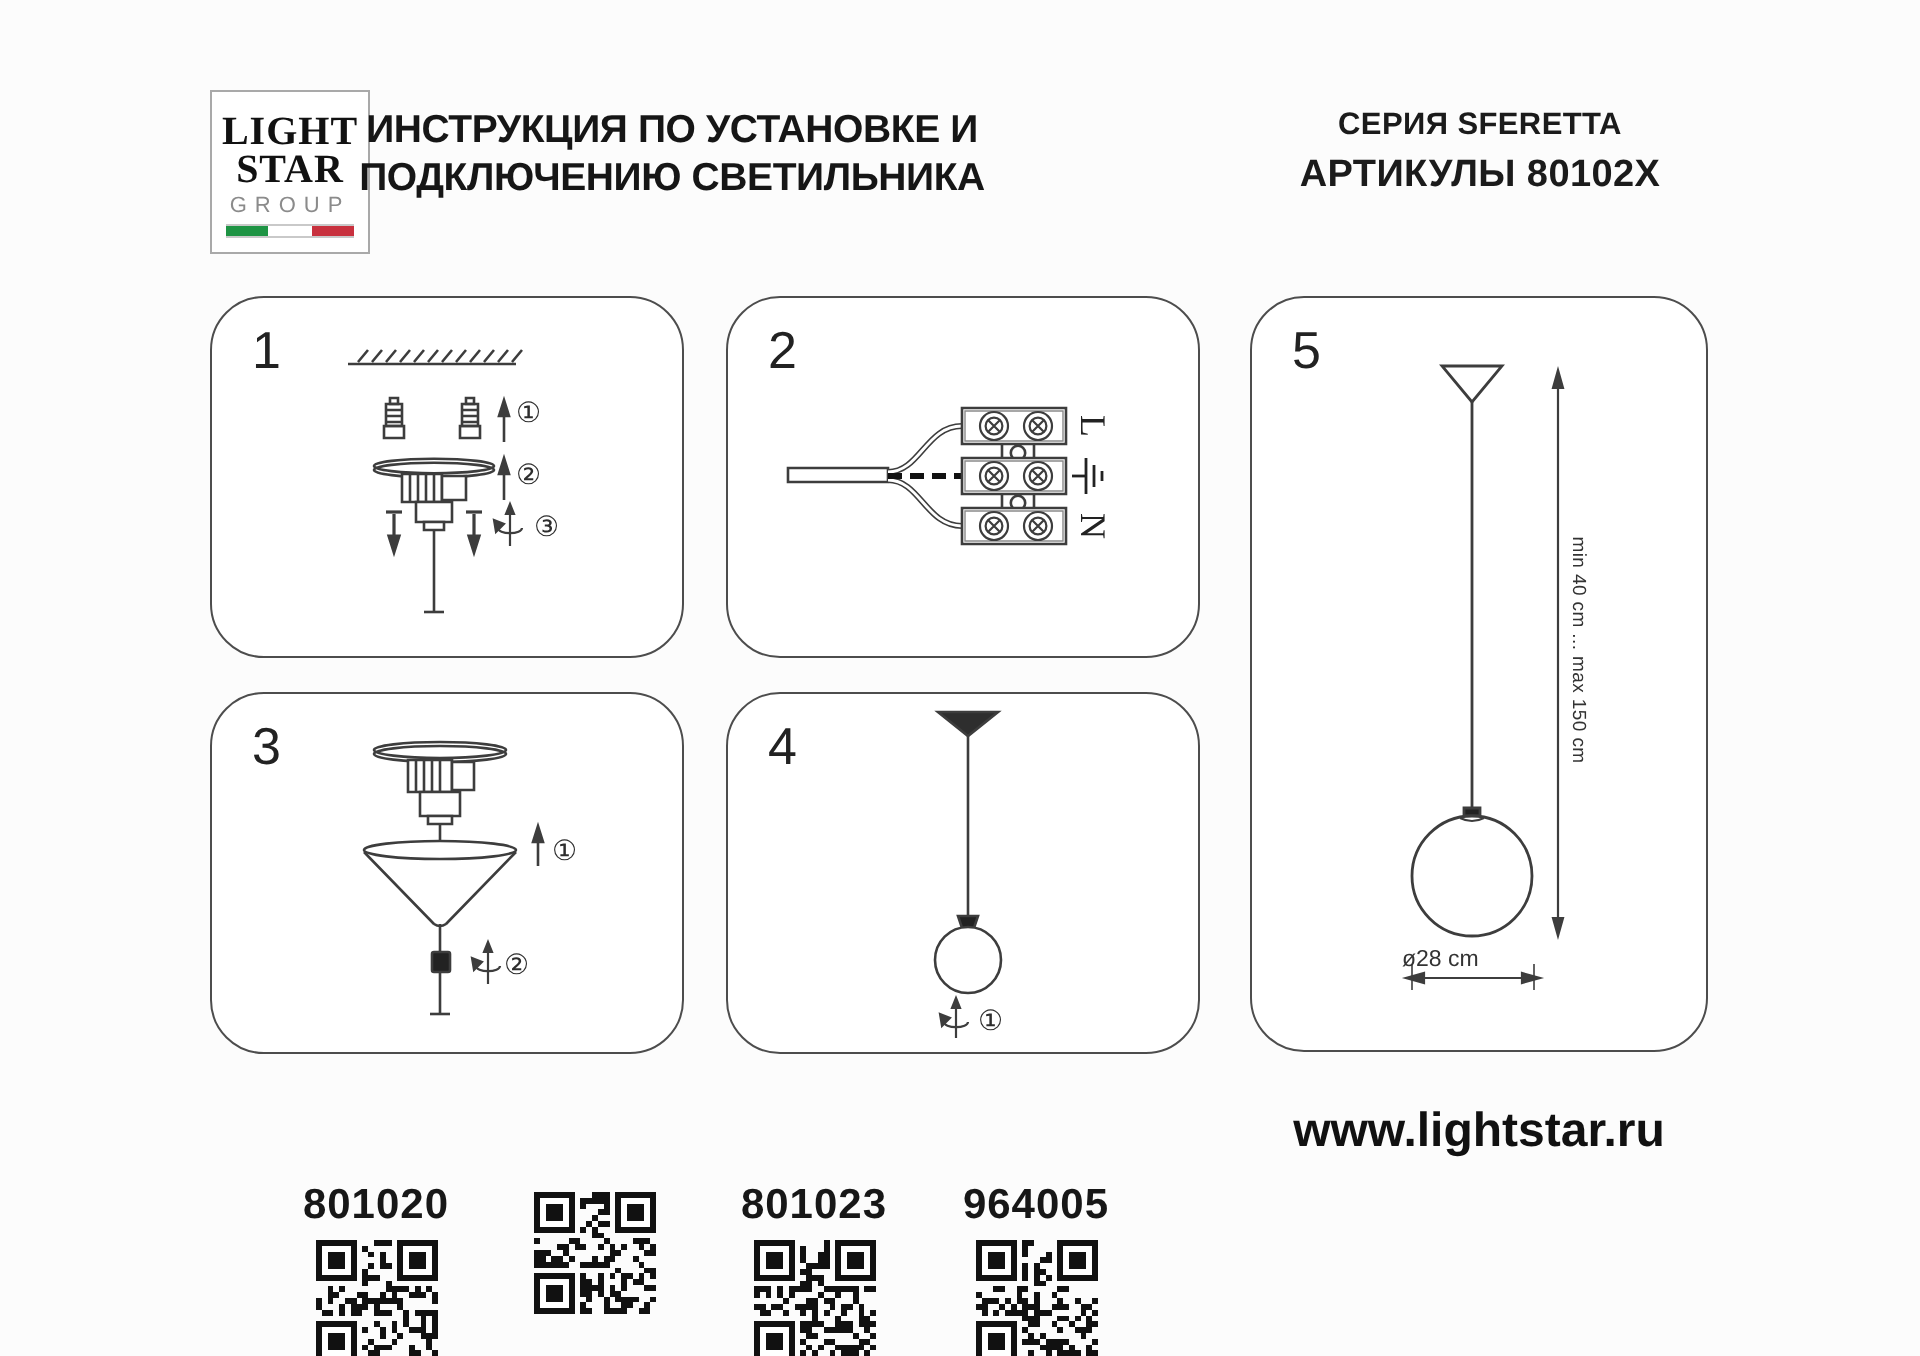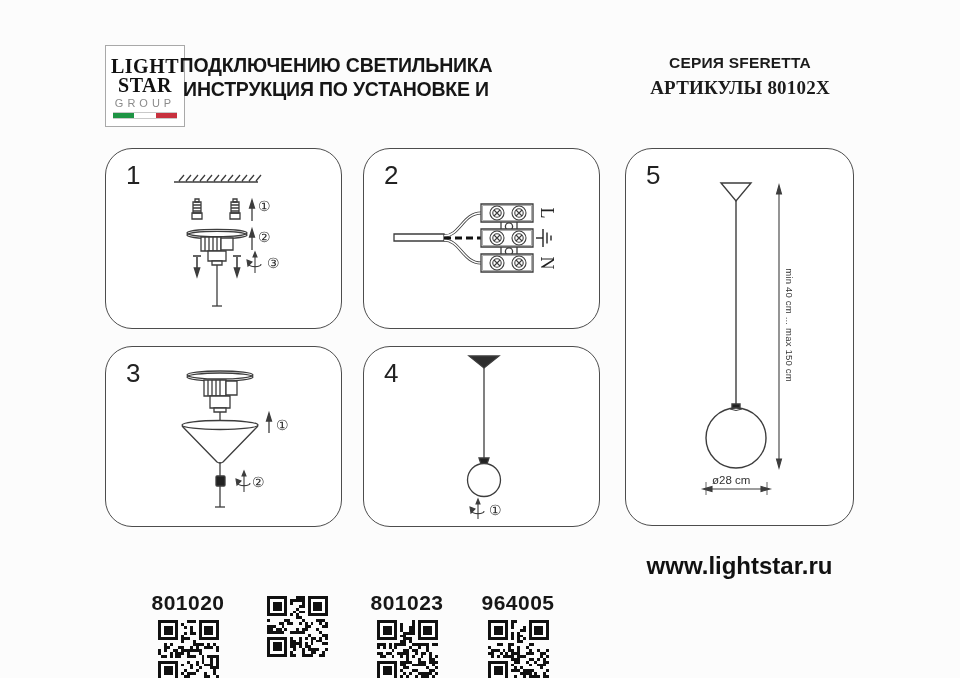--- a/index.html
+++ b/index.html
@@ -25,21 +25,21 @@
     font-size:11px;letter-spacing:4px;color:#8b8b8b;line-height:13px;margin-top:2px;
   }
   .logo-flag{display:flex;height:5px;margin:2px 7px 0 7px;border:1px solid #c9c9c9;border-left:none;border-right:none;}
   .logo-flag div{flex:1;}
   .title{
     left:150px;top:53px;width:372px;text-align:center;
     font-size:19.5px;font-weight:700;line-height:24px;letter-spacing:-0.2px;color:#161616;
   }
   .hdr-right{left:628px;top:54px;width:224px;text-align:center;}
   .series{font-size:15.5px;font-weight:700;letter-spacing:.2px;}
-  .articles-title{font-size:19px;font-weight:700;margin-top:5px;letter-spacing:.2px;font-family:Liberation Serif, serif;}
+  .articles-title{font-size:19px;font-weight:700;margin-top:5px;letter-spacing:.2px;}
 
   
   .panel{
     border:1.5px solid #4d4d4d;border-radius:27px;background:#fff;
     box-sizing:border-box;
   }
   .p1,.p2{top:148px;width:237px;height:181px;}
   .p3,.p4{top:346px;width:237px;height:181px;}
   .p1,.p3{left:105px;} .p2,.p4{left:363px;}
   .p5{left:625px;top:148px;width:229px;height:378px;}
@@ -74,22 +74,22 @@
   <div class="logo-word">STAR</div>
   <div class="logo-group">GROUP</div>
   <div class="logo-flag">
     <div style="background:#1e9444"></div>
       <div style="background:#ffffff"></div>
       <div style="background:#c8313e"></div>
   </div>
 </div>
 
 <div class="abs title">
+  <div>ИНСТРУКЦИЯ ПО УСТАНОВКЕ И</div>
   <div>ПОДКЛЮЧЕНИЮ СВЕТИЛЬНИКА</div>
-  <div>ИНСТРУКЦИЯ ПО УСТАНОВКЕ И</div>
 </div>
 
 <div class="abs hdr-right">
   <div class="series">СЕРИЯ SFERETTA</div>
   <div class="articles-title">АРТИКУЛЫ 80102X</div>
 </div>
 
 <div class="abs panel p1">
   <svg width="234" height="178" viewBox="0 0 234 178">
     <g stroke="#3d3d3d" stroke-width="1.3" fill="none">
@@ -303,21 +303,21 @@
         <line x1="78" y1="340" x2="143" y2="340"></line>
         <polygon points="86,337.5 86,342.5 77,340" fill="#3d3d3d"></polygon>
         <polygon points="135,337.5 135,342.5 144,340" fill="#3d3d3d"></polygon>
         <line x1="80" y1="333" x2="80" y2="346" stroke-width="0.8"></line>
         <line x1="141" y1="333" x2="141" y2="346" stroke-width="0.8"></line>
       </g>
     </g>
   </svg>
   <span class="pnum">5</span>
   <span class="dim-v rot90" style="left:163px;top:176px">min 40 cm ... max 150 cm</span>
-  <span class="dim-h" style="left:86px;top:325px">ø28 cm</span>
+  <span class="dim-h" style="left:75px;top:325px">ø28 cm</span>
 </div>
 
 <div class="abs article" style="left:128px">
   <div class="code">801020</div>
   <div class="qr"><svg viewBox="0 0 21 21" width="100%" height="100%" shape-rendering="crispEdges">
         <rect x="10" y="0" width="1" height="1" fill="#111"></rect>
         <rect x="11" y="0" width="1" height="1" fill="#111"></rect>
         <rect x="12" y="0" width="1" height="1" fill="#111"></rect>
         <rect x="8" y="1" width="1" height="1" fill="#111"></rect>
         <rect x="9" y="2" width="1" height="1" fill="#111"></rect>

